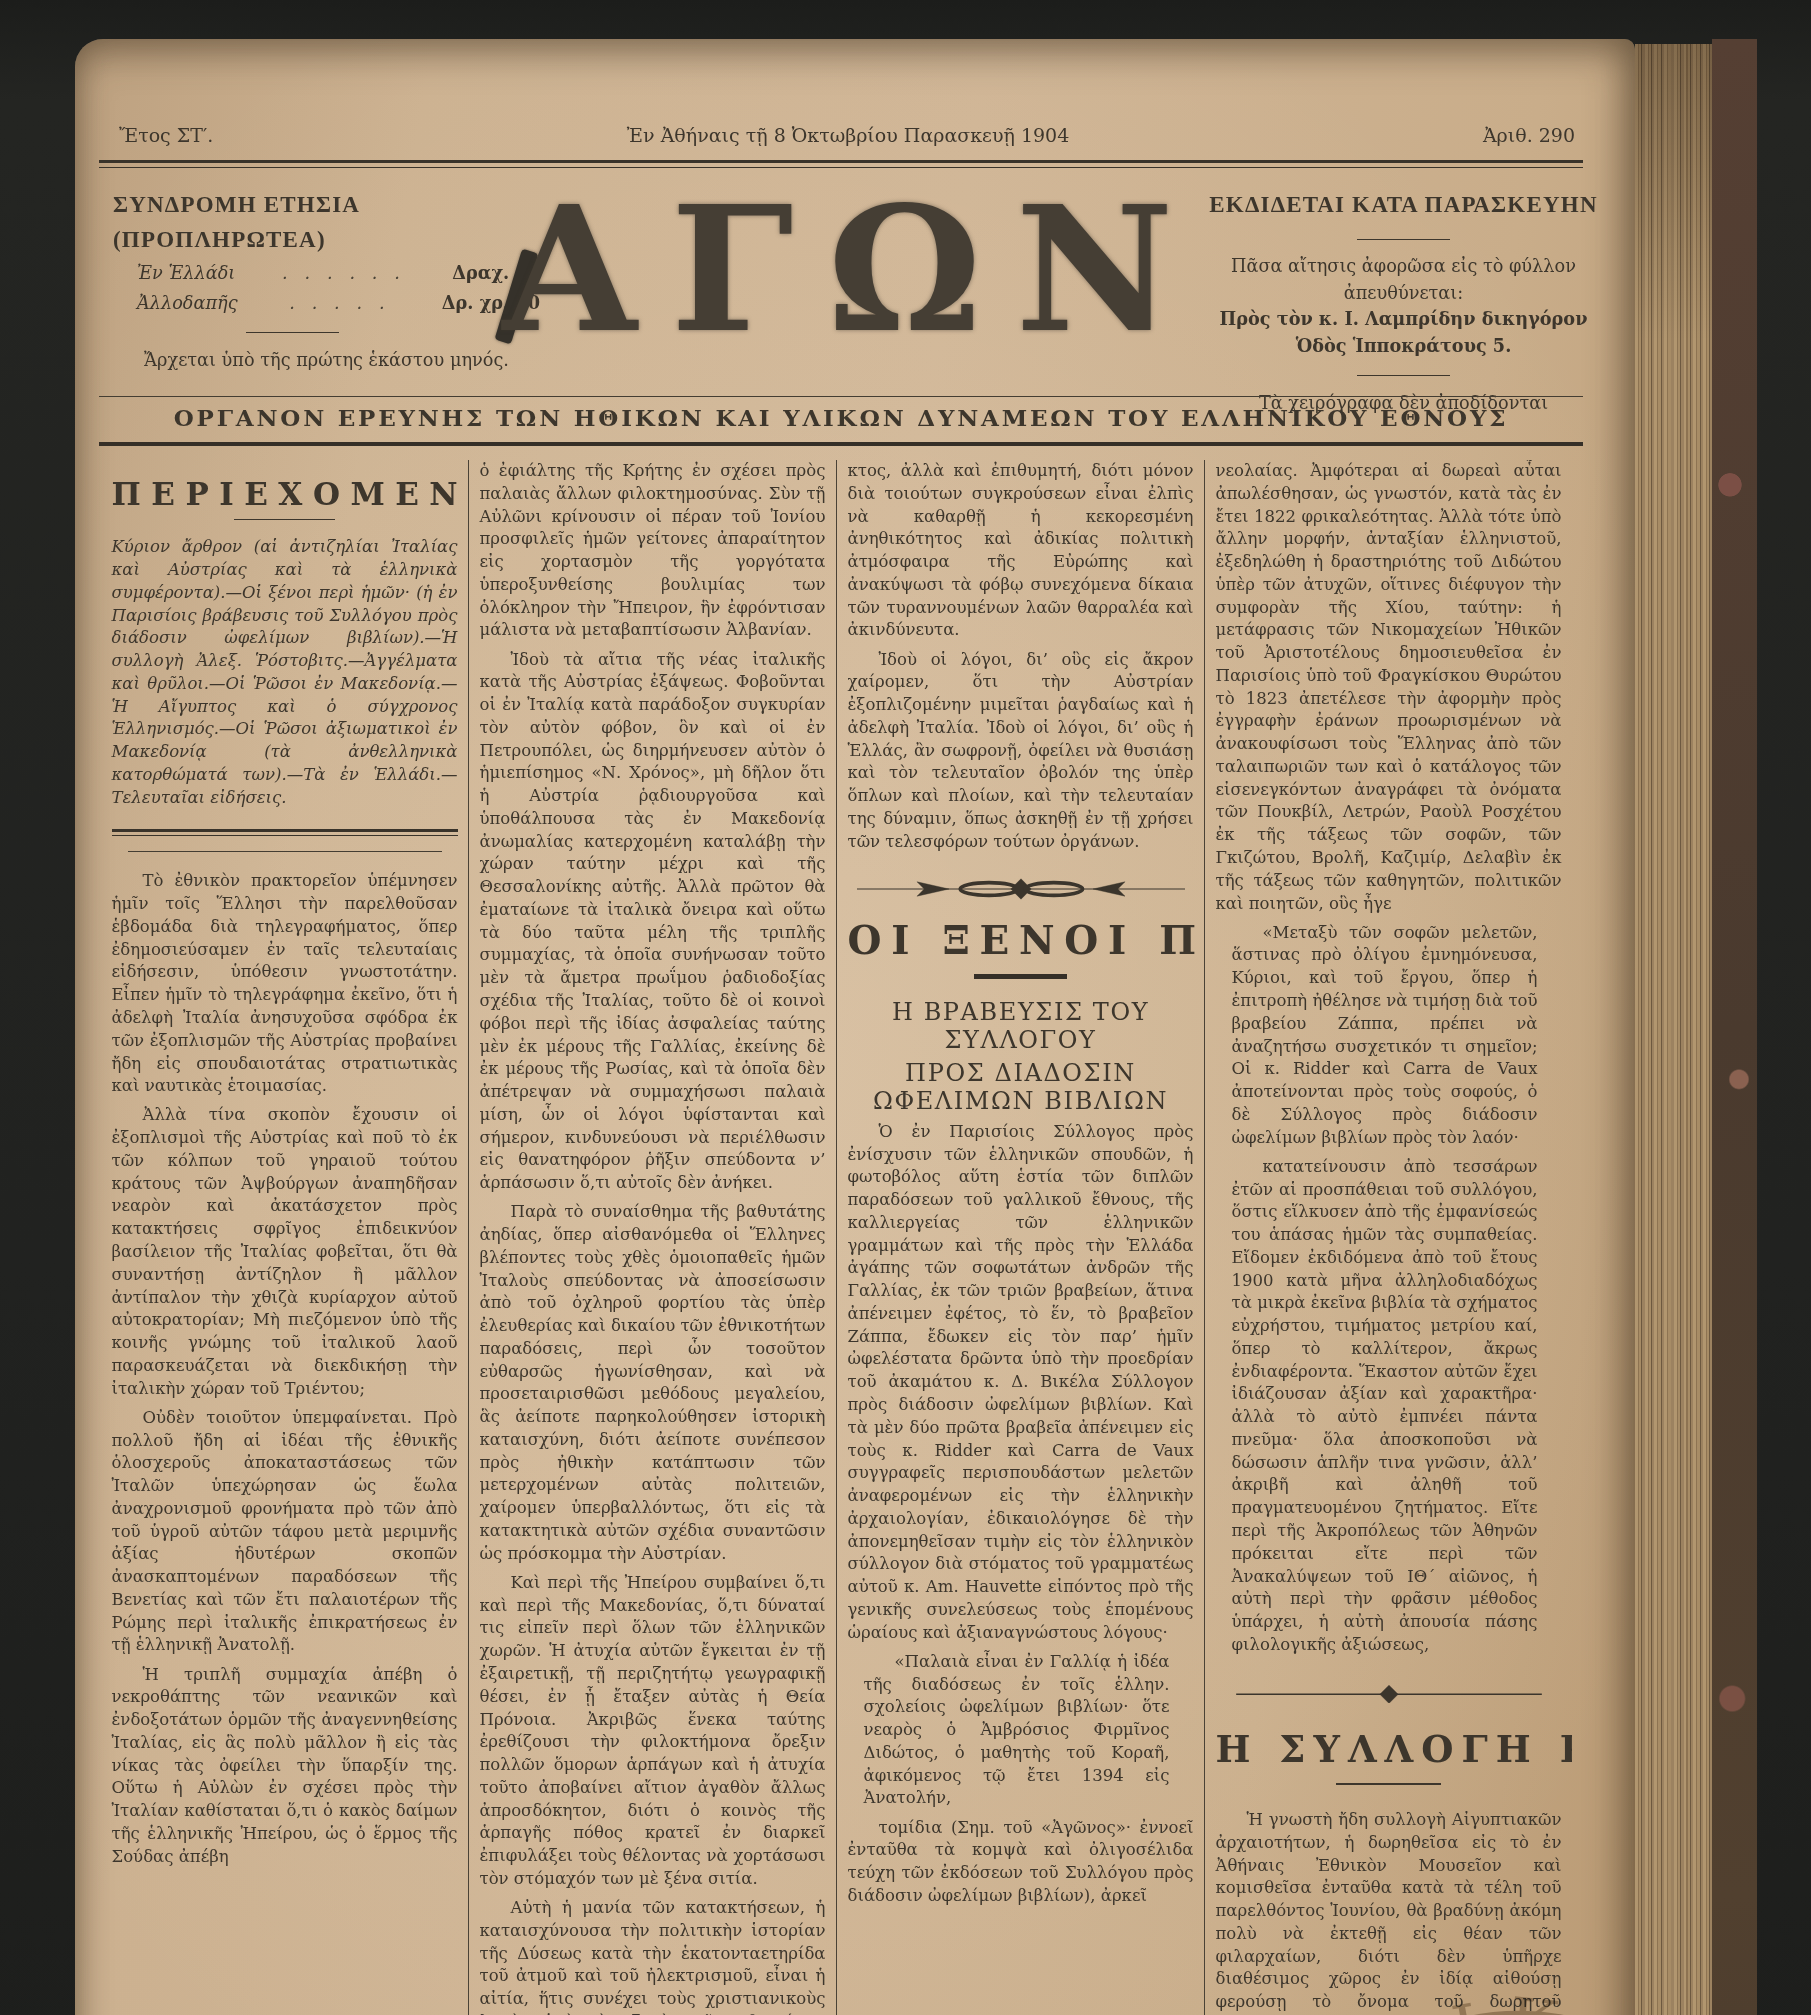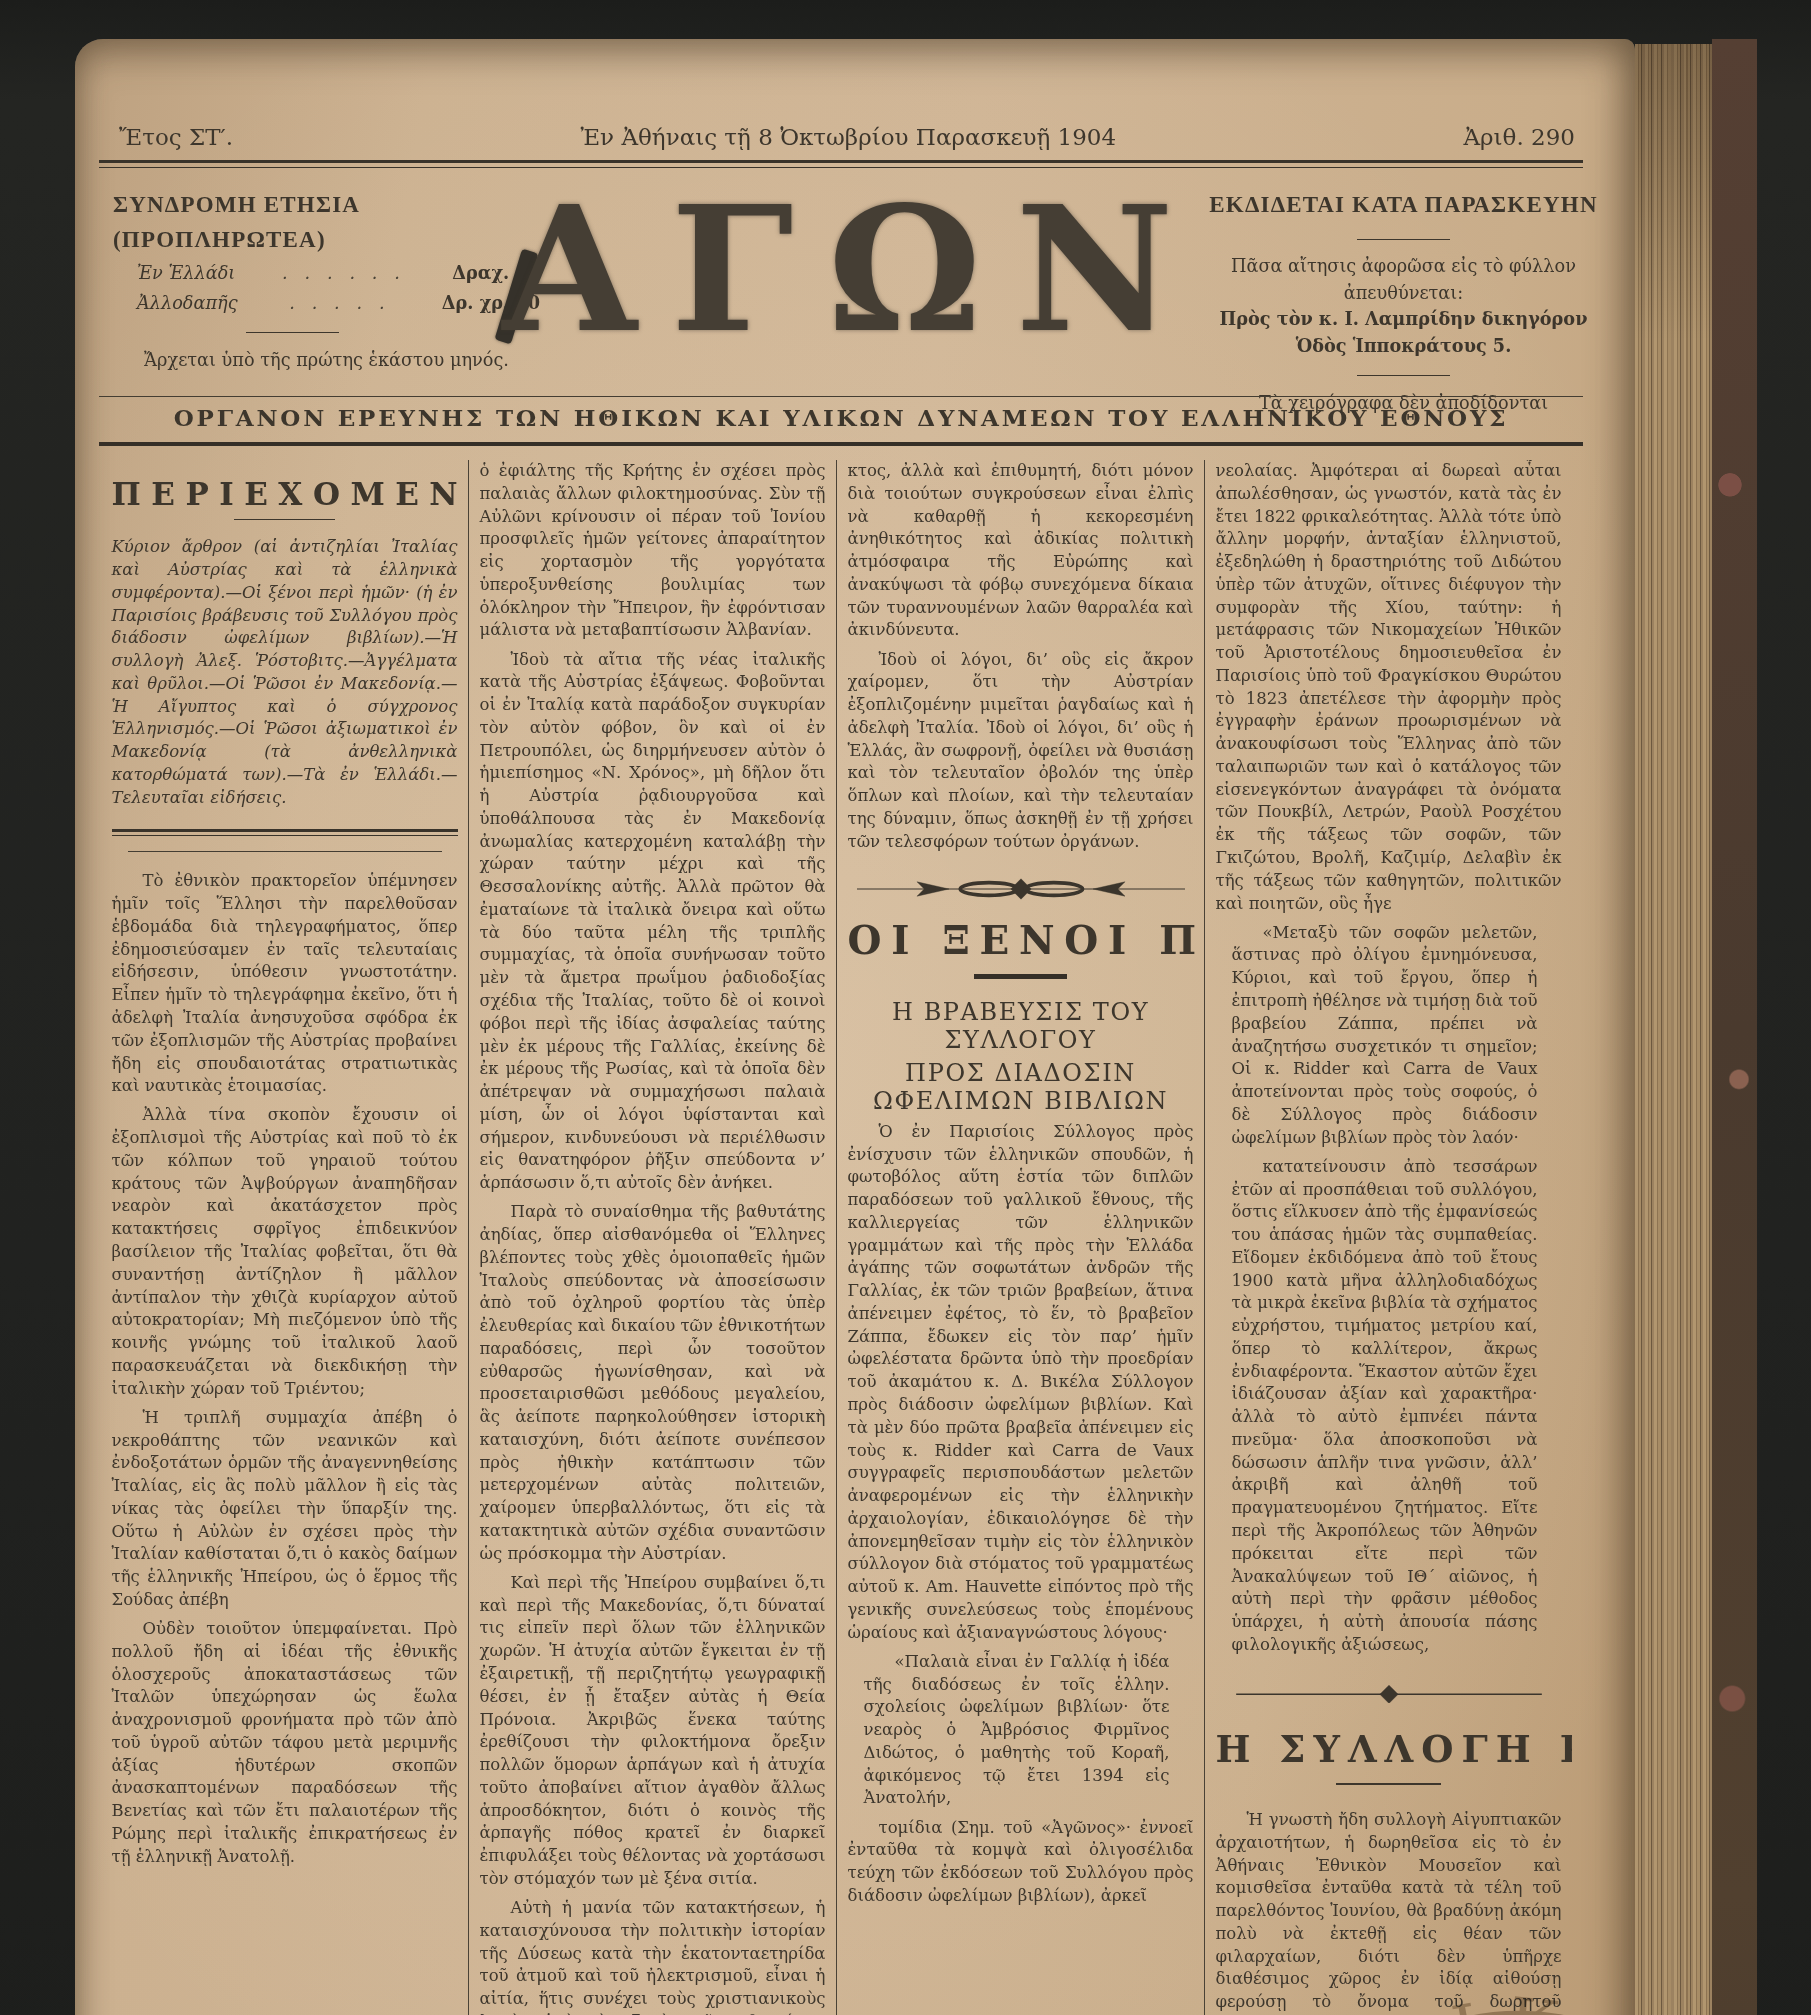--- a/index.html
+++ b/index.html
@@ -9,21 +9,21 @@
     font-family:"DejaVu Serif","Liberation Serif",serif;color:#3d362c;
   }
   .page{
     position:absolute;left:75px;top:39px;width:1560px;height:2466px;
     background:
       radial-gradient(ellipse 90% 70% at 46% 42%, rgba(255,246,226,.20), rgba(0,0,0,0) 70%),
       linear-gradient(100deg,#bda180 0%,#ccb190 18%,#cfb494 46%,#c9ad8a 74%,#bb9c76 94%,#b09070 100%);
     border-radius:28px 10.5px 5.6px 13.7px;
     box-shadow:inset 0 16px 36px rgba(60,45,28,.35), inset 0 -12px 32px rgba(60,45,28,.28), inset -16px 0 36px rgba(70,52,32,.30);
   }
-  .topline{position:absolute;left:44px;right:60px;top:85px;display:flex;align-items:baseline;font-size:23px;}
+  .topline{position:absolute;left:44px;right:60px;top:85px;display:flex;align-items:baseline;font-size:19px;}
   .topline .center{flex:1;text-align:center;}
   .rule-double-full{position:absolute;left:24px;right:52px;top:121px;border-top:3.6px solid #39332a;border-bottom:1.2px solid #39332a;height:4px;}
   .mast{position:absolute;left:0;right:0;top:133px;height:234px;}
   .box{position:absolute;top:16px;font-size:17.7px;line-height:1.5;}
   .box.left{left:38px;width:427px;}
   .box.right{right:28px;width:407px;text-align:center;}
   .box-title{font-weight:bold;font-size:23px;letter-spacing:1.2px;font-family:Liberation Serif, serif;}
   .price-row{display:flex;align-items:baseline;font-style:italic;padding:3.2px 0 0 24px;}
   .price-row .lead{flex:1;text-align:center;letter-spacing:5.6px;color:#4a4337;}
   .price-row .val{font-weight:bold;font-style:normal;}
@@ -126,22 +126,22 @@
   <div class="cols" data-name="column-area">
 
     <div class="col" data-name="column-1">
       <h2 class="sec-head" data-name="contents-heading">ΠΕΡΙΕΧΟΜΕΝΑ</h2>
       <div class="headrule" data-name="heading-rule"></div>
       <p class="contents noind" data-name="contents-list">Κύριον ἄρθρον (αἱ ἀντιζηλίαι Ἰταλίας καὶ Αὐστρίας καὶ τὰ ἑλληνικὰ συμφέροντα).—Οἱ ξένοι περὶ ἡμῶν· (ἡ ἐν Παρισίοις βράβευσις τοῦ Συλλόγου πρὸς διάδοσιν ὠφελίμων βιβλίων).—Ἡ συλλογὴ Ἀλεξ. Ῥόστοβιτς.—Ἀγγέλματα καὶ θρῦλοι.—Οἱ Ῥῶσοι ἐν Μακεδονίᾳ.—Ἡ Αἴγυπτος καὶ ὁ σύγχρονος Ἑλληνισμός.—Οἱ Ῥῶσοι ἀξιωματικοὶ ἐν Μακεδονίᾳ (τὰ ἀνθελληνικὰ κατορθώματά των).—Τὰ ἐν Ἑλλάδι.—Τελευταῖαι εἰδήσεις.</p>
       <div class="rule-db" data-name="section-rule"></div>
       <div class="rule-thin" data-name="dateline-rule"></div>
       <p data-name="editorial-paragraph">Τὸ ἐθνικὸν πρακτορεῖον ὑπέμνησεν ἡμῖν τοῖς Ἕλλησι τὴν παρελθοῦσαν ἑβδομάδα διὰ τηλεγραφήματος, ὅπερ ἐδημοσιεύσαμεν ἐν ταῖς τελευταίαις εἰδήσεσιν, ὑπόθεσιν γνωστοτάτην. Εἶπεν ἡμῖν τὸ τηλεγράφημα ἐκεῖνο, ὅτι ἡ ἀδελφὴ Ἰταλία ἀνησυχοῦσα σφόδρα ἐκ τῶν ἐξοπλισμῶν τῆς Αὐστρίας προβαίνει ἤδη εἰς σπουδαιοτάτας στρατιωτικὰς καὶ ναυτικὰς ἑτοιμασίας.</p>
       <p data-name="editorial-paragraph">Ἀλλὰ τίνα σκοπὸν ἔχουσιν οἱ ἐξοπλισμοὶ τῆς Αὐστρίας καὶ ποῦ τὸ ἐκ τῶν κόλπων τοῦ γηραιοῦ τούτου κράτους τῶν Ἀψβούργων ἀναπηδῆσαν νεαρὸν καὶ ἀκατάσχετον πρὸς κατακτήσεις σφρῖγος ἐπιδεικνύον βασίλειον τῆς Ἰταλίας φοβεῖται, ὅτι θὰ συναντήσῃ ἀντίζηλον ἢ μᾶλλον ἀντίπαλον τὴν χθιζὰ κυρίαρχον αὐτοῦ αὐτοκρατορίαν; Μὴ πιεζόμενον ὑπὸ τῆς κοινῆς γνώμης τοῦ ἰταλικοῦ λαοῦ παρασκευάζεται νὰ διεκδικήσῃ τὴν ἰταλικὴν χώραν τοῦ Τριέντου;</p>
+      <p data-name="editorial-paragraph">Οὐδὲν τοιοῦτον ὑπεμφαίνεται. Πρὸ πολλοῦ ἤδη αἱ ἰδέαι τῆς ἐθνικῆς ὁλοσχεροῦς ἀποκαταστάσεως τῶν Ἰταλῶν ὑπεχώρησαν ὡς ἕωλα ἀναχρονισμοῦ φρονήματα πρὸ τῶν ἀπὸ τοῦ ὑγροῦ αὐτῶν τάφου μετὰ μεριμνῆς ἀξίας ἡδυτέρων σκοπῶν ἀνασκαπτομένων παραδόσεων τῆς Βενετίας καὶ τῶν ἔτι παλαιοτέρων τῆς Ρώμης περὶ ἰταλικῆς ἐπικρατήσεως ἐν τῇ ἑλληνικῇ Ἀνατολῇ.</p>
       <p data-name="editorial-paragraph">Ἡ τριπλῆ συμμαχία ἀπέβη ὁ νεκροθάπτης τῶν νεανικῶν καὶ ἐνδοξοτάτων ὁρμῶν τῆς ἀναγεννηθείσης Ἰταλίας, εἰς ἃς πολὺ μᾶλλον ἢ εἰς τὰς νίκας τὰς ὀφείλει τὴν ὕπαρξίν της. Οὕτω ἡ Αὐλὼν ἐν σχέσει πρὸς τὴν Ἰταλίαν καθίσταται ὅ,τι ὁ κακὸς δαίμων τῆς ἑλληνικῆς Ἠπείρου, ὡς ὁ ἕρμος τῆς Σούδας ἀπέβη</p>
-      <p data-name="editorial-paragraph">Οὐδὲν τοιοῦτον ὑπεμφαίνεται. Πρὸ πολλοῦ ἤδη αἱ ἰδέαι τῆς ἐθνικῆς ὁλοσχεροῦς ἀποκαταστάσεως τῶν Ἰταλῶν ὑπεχώρησαν ὡς ἕωλα ἀναχρονισμοῦ φρονήματα πρὸ τῶν ἀπὸ τοῦ ὑγροῦ αὐτῶν τάφου μετὰ μεριμνῆς ἀξίας ἡδυτέρων σκοπῶν ἀνασκαπτομένων παραδόσεων τῆς Βενετίας καὶ τῶν ἔτι παλαιοτέρων τῆς Ρώμης περὶ ἰταλικῆς ἐπικρατήσεως ἐν τῇ ἑλληνικῇ Ἀνατολῇ.</p>
     </div>
 
     <div class="col" data-name="column-2">
       <p class="noind" data-name="editorial-paragraph">ὁ ἐφιάλτης τῆς Κρήτης ἐν σχέσει πρὸς παλαιὰς ἄλλων φιλοκτημοσύνας. Σὺν τῇ Αὐλῶνι κρίνουσιν οἱ πέραν τοῦ Ἰονίου προσφιλεῖς ἡμῶν γείτονες ἀπαραίτητον εἰς χορτασμὸν τῆς γοργότατα ὑπεροξυνθείσης βουλιμίας των ὁλόκληρον τὴν Ἤπειρον, ἣν ἐφρόντισαν μάλιστα νὰ μεταβαπτίσωσιν Ἀλβανίαν.</p>
       <p data-name="editorial-paragraph">Ἰδοὺ τὰ αἴτια τῆς νέας ἰταλικῆς κατὰ τῆς Αὐστρίας ἐξάψεως. Φοβοῦνται οἱ ἐν Ἰταλίᾳ κατὰ παράδοξον συγκυρίαν τὸν αὐτὸν φόβον, ὃν καὶ οἱ ἐν Πετρουπόλει, ὡς διηρμήνευσεν αὐτὸν ὁ ἡμιεπίσημος «Ν. Χρόνος», μὴ δῆλον ὅτι ἡ Αὐστρία ῥᾳδιουργοῦσα καὶ ὑποθάλπουσα τὰς ἐν Μακεδονίᾳ ἀνωμαλίας κατερχομένη καταλάβῃ τὴν χώραν ταύτην μέχρι καὶ τῆς Θεσσαλονίκης αὐτῆς. Ἀλλὰ πρῶτον θὰ ἐματαίωνε τὰ ἰταλικὰ ὄνειρα καὶ οὕτω τὰ δύο ταῦτα μέλη τῆς τριπλῆς συμμαχίας, τὰ ὁποῖα συνήνωσαν τοῦτο μὲν τὰ ἄμετρα πρωΐμου ῥαδιοδοξίας σχέδια τῆς Ἰταλίας, τοῦτο δὲ οἱ κοινοὶ φόβοι περὶ τῆς ἰδίας ἀσφαλείας ταύτης μὲν ἐκ μέρους τῆς Γαλλίας, ἐκείνης δὲ ἐκ μέρους τῆς Ρωσίας, καὶ τὰ ὁποῖα δὲν ἀπέτρεψαν νὰ συμμαχήσωσι παλαιὰ μίση, ὧν οἱ λόγοι ὑφίστανται καὶ σήμερον, κινδυνεύουσι νὰ περιέλθωσιν εἰς θανατηφόρον ῥῆξιν σπεύδοντα ν’ ἁρπάσωσιν ὅ,τι αὐτοῖς δὲν ἀνήκει.</p>
       <p data-name="editorial-paragraph">Παρὰ τὸ συναίσθημα τῆς βαθυτάτης ἀηδίας, ὅπερ αἰσθανόμεθα οἱ Ἕλληνες βλέποντες τοὺς χθὲς ὁμοιοπαθεῖς ἡμῶν Ἰταλοὺς σπεύδοντας νὰ ἀποσείσωσιν ἀπὸ τοῦ ὀχληροῦ φορτίου τὰς ὑπὲρ ἐλευθερίας καὶ δικαίου τῶν ἐθνικοτήτων παραδόσεις, περὶ ὧν τοσοῦτον εὐθαρσῶς ἠγωνίσθησαν, καὶ νὰ προσεταιρισθῶσι μεθόδους μεγαλείου, ἃς ἀείποτε παρηκολούθησεν ἱστορικὴ καταισχύνη, διότι ἀείποτε συνέπεσον πρὸς ἠθικὴν κατάπτωσιν τῶν μετερχομένων αὐτὰς πολιτειῶν, χαίρομεν ὑπερβαλλόντως, ὅτι εἰς τὰ κατακτητικὰ αὐτῶν σχέδια συναντῶσιν ὡς πρόσκομμα τὴν Αὐστρίαν.</p>
       <p data-name="editorial-paragraph">Καὶ περὶ τῆς Ἠπείρου συμβαίνει ὅ,τι καὶ περὶ τῆς Μακεδονίας, ὅ,τι δύναταί τις εἰπεῖν περὶ ὅλων τῶν ἑλληνικῶν χωρῶν. Ἡ ἀτυχία αὐτῶν ἔγκειται ἐν τῇ ἐξαιρετικῇ, τῇ περιζητήτῳ γεωγραφικῇ θέσει, ἐν ᾗ ἔταξεν αὐτὰς ἡ Θεία Πρόνοια. Ἀκριβῶς ἕνεκα ταύτης ἐρεθίζουσι τὴν φιλοκτήμονα ὄρεξιν πολλῶν ὅμορων ἁρπάγων καὶ ἡ ἀτυχία τοῦτο ἀποβαίνει αἴτιον ἀγαθὸν ἄλλως ἀπροσδόκητον, διότι ὁ κοινὸς τῆς ἁρπαγῆς πόθος κρατεῖ ἐν διαρκεῖ ἐπιφυλάξει τοὺς θέλοντας νὰ χορτάσωσι τὸν στόμαχόν των μὲ ξένα σιτία.</p>
       <p data-name="editorial-paragraph">Αὐτὴ ἡ μανία τῶν κατακτήσεων, ἡ καταισχύνουσα τὴν πολιτικὴν ἱστορίαν τῆς Δύσεως κατὰ τὴν ἑκατονταετηρίδα τοῦ ἀτμοῦ καὶ τοῦ ἠλεκτρισμοῦ, εἶναι ἡ αἰτία, ἥτις συνέχει τοὺς χριστιανικοὺς λαοὺς ὑπὸ τὸν ζυγὸν τῆς φθισιώσης τουρκικῆς βαρβαρότητος, καὶ παράδειγμα πρόχειρον πρόκεινται ἡ Κρήτη καὶ ἡ Ἤπειρος, καὶ ἡ κακοδαιμονία τῶν χωρῶν τούτων ὑπὸ τῶν ἐπιζητούντων αὐτὰς νέων κατακτητῶν.</p>
 
     </div>

